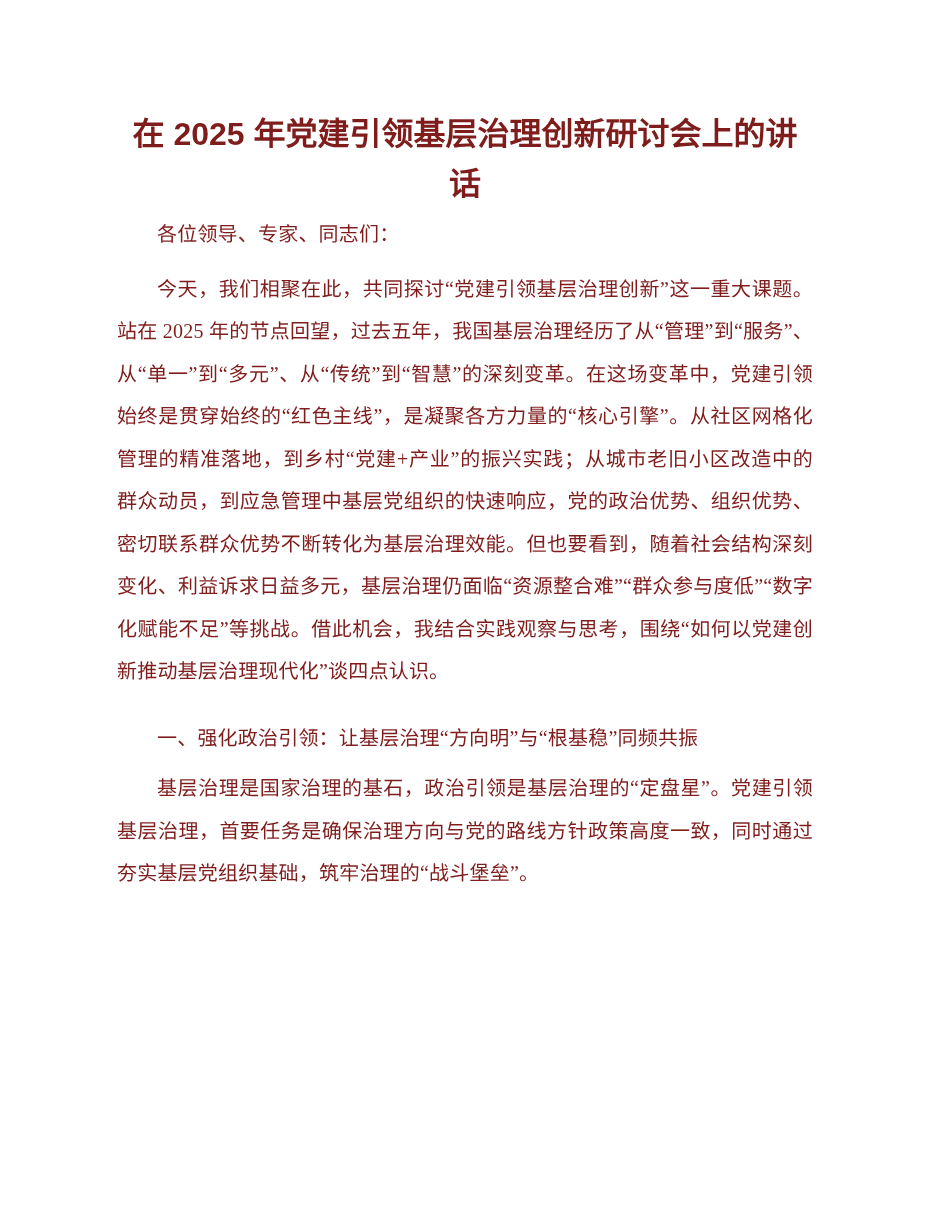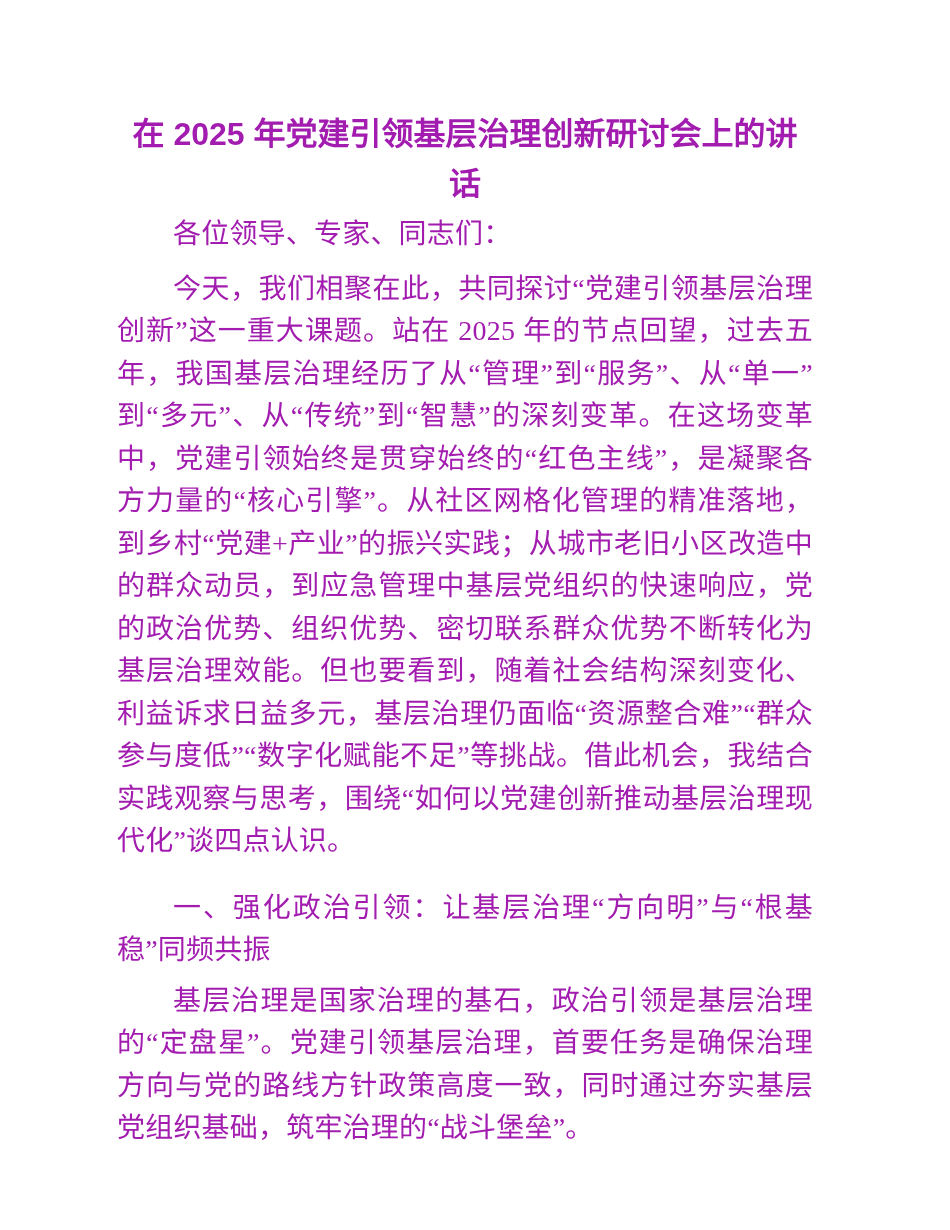--- a/index.html
+++ b/index.html
@@ -5,41 +5,41 @@
   html, body {
     margin: 0;
     padding: 0;
     background: #ffffff;
   }
   .page {
     position: relative;
     width: 950px;
     height: 1230px;
     background: #ffffff;
-    color: #a21caf;
+    color: #7f1d1d;
     overflow: hidden;
     box-sizing: border-box;
   }
   .content {
     box-sizing: border-box;
     width: 100%;
     padding: 0 137px 0 117px;
   }
   .doc-title {
     font-family: "Liberation Sans", "DejaVu Sans", sans-serif;
     font-weight: 700;
     font-size: 32px;
     line-height: 50px;
     text-align: center;
     white-space: pre-line;
     margin: 109px 0 0 0;
   }
   .body-text {
     font-family: "Liberation Serif", "DejaVu Serif", serif;
-    font-size: 28px;
+    font-size: 20px;
     line-height: 42.5px;
     text-align: justify;
     letter-spacing: 0.2px;
   }
   .salutation {
     text-indent: 2em;
     margin: 4px 0 0 0;
   }
   .para-opening {
     text-indent: 2em;

